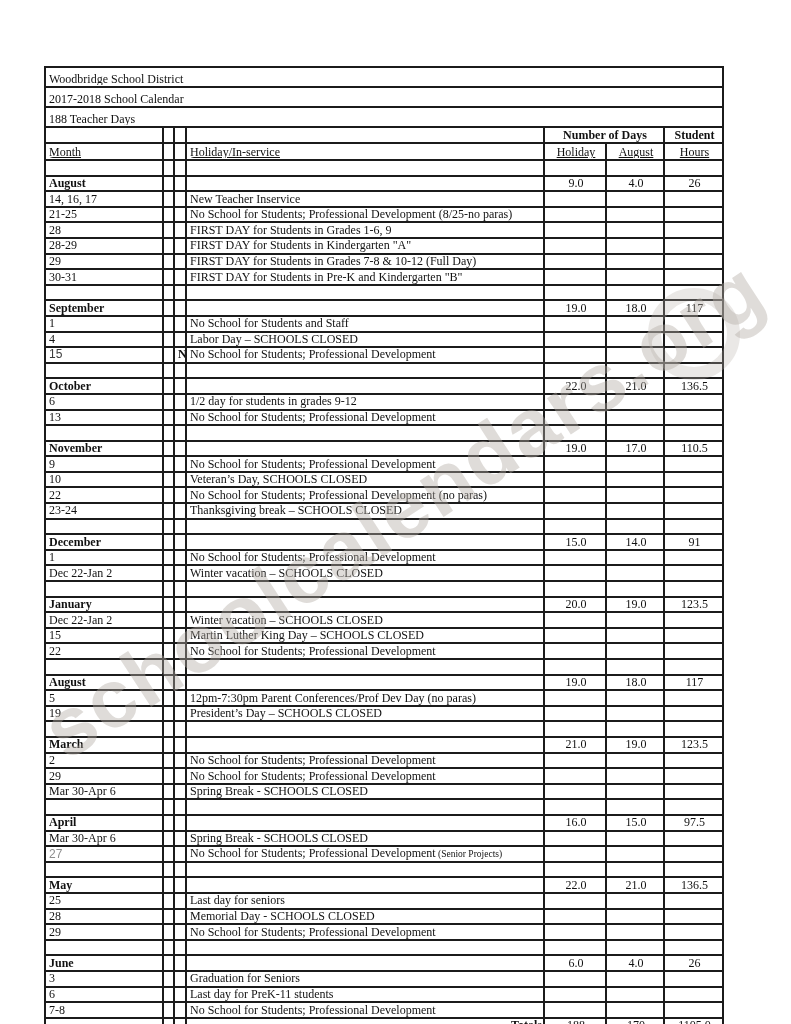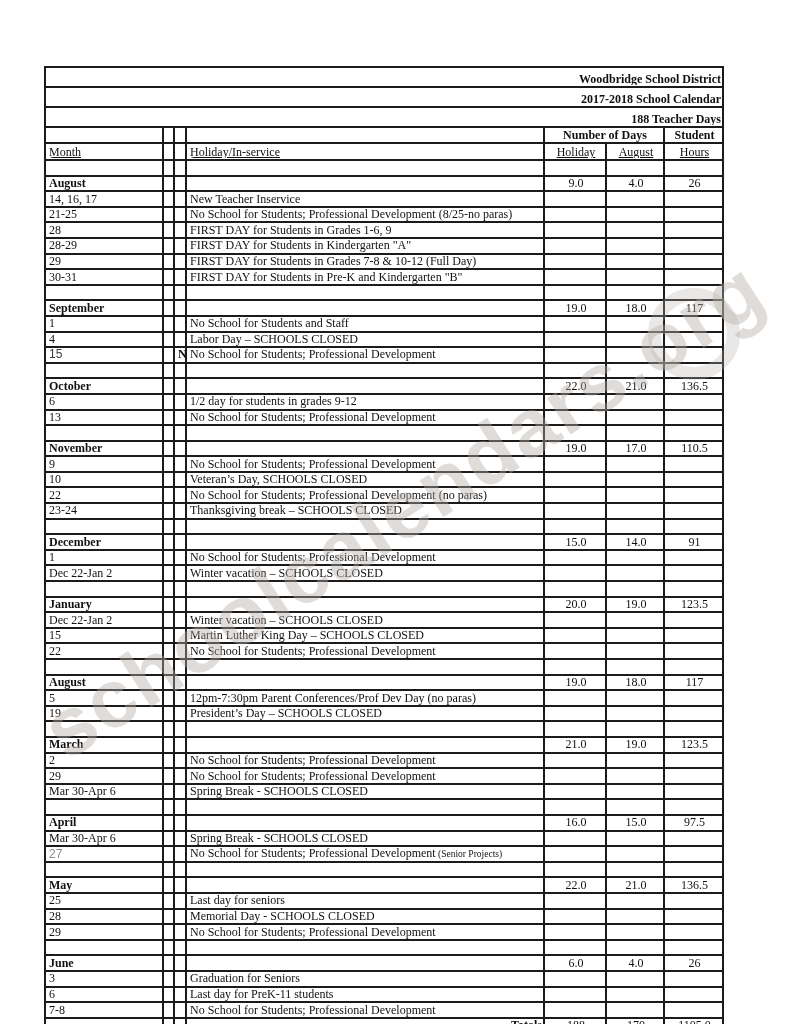--- a/index.html
+++ b/index.html
@@ -16,21 +16,21 @@
     border-collapse:collapse;table-layout:fixed;
     background:transparent;
   }
   #calendar-table td{
     border:2px solid #1b1b1b;
     font-size:12px;line-height:1.02;
     vertical-align:bottom;
     padding:0 1px 1px 3px;
     overflow:hidden;white-space:nowrap;
   }
-  tr.r-title td{height:17px;text-align:right;font-weight:bold;font-size:13.5px;padding:0;vertical-align:middle;border-radius:6px;}
+  tr.r-title td{height:17px;text-align:left;font-weight:normal;font-size:13.5px;padding:0;vertical-align:middle;border-radius:6px;}
   tr.r-h1 td{height:13px;text-align:center;font-weight:bold;font-size:12px;padding:0;vertical-align:middle;}
   tr.r-h2 td{height:14px;font-weight:normal;font-size:12px;border-radius:8px;}
   tr.r-h2 td.num{text-align:center;padding:0;}
   tr.r-h2 td span{text-decoration:underline;}
   tr.r-data td{height:12.6px;}
   td.c-num{text-align:center;padding:0 0 1px 0;margin-left:25px;}
   td.c-month{font-weight:bold;}
   td.c-mark{text-align:center;font-weight:bold;padding:0 0 1px 0;font-size:11.5px;}
   td.c-date-alt{font-family:"Liberation Sans",sans-serif;font-size:10.5px;color:#3a3a3a;}
   td.c-date-gray{font-family:"Liberation Sans",sans-serif;font-size:10.5px;color:#8d8d8d;border-radius:7px;}

